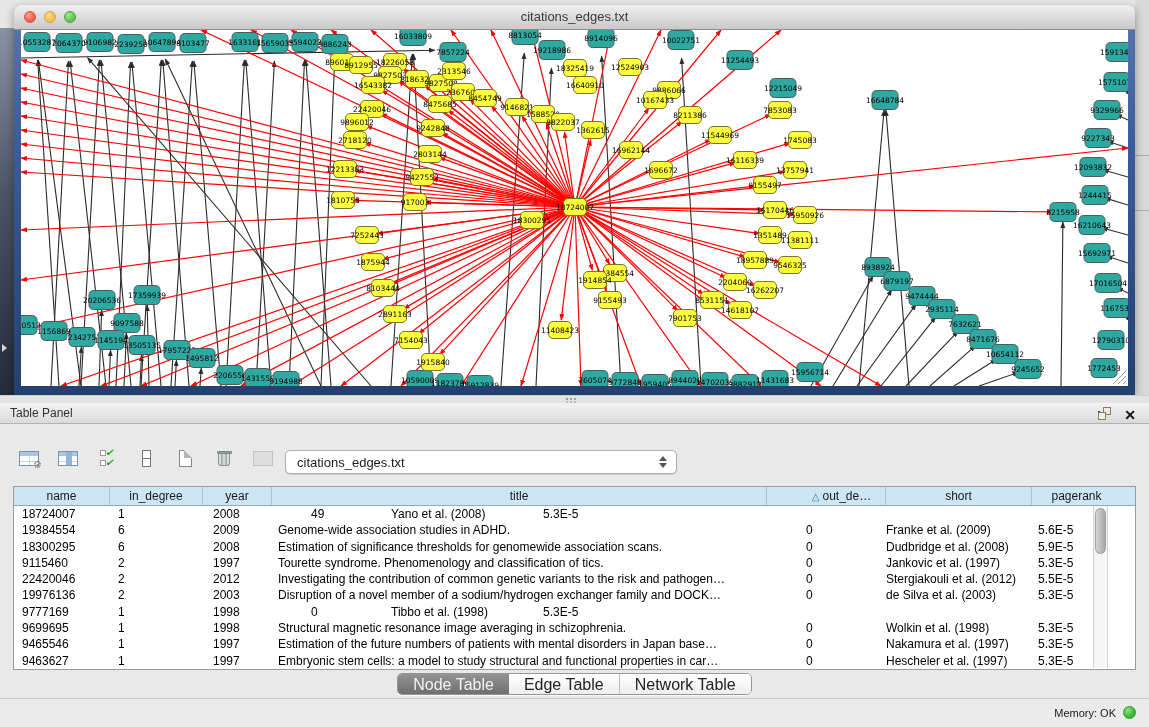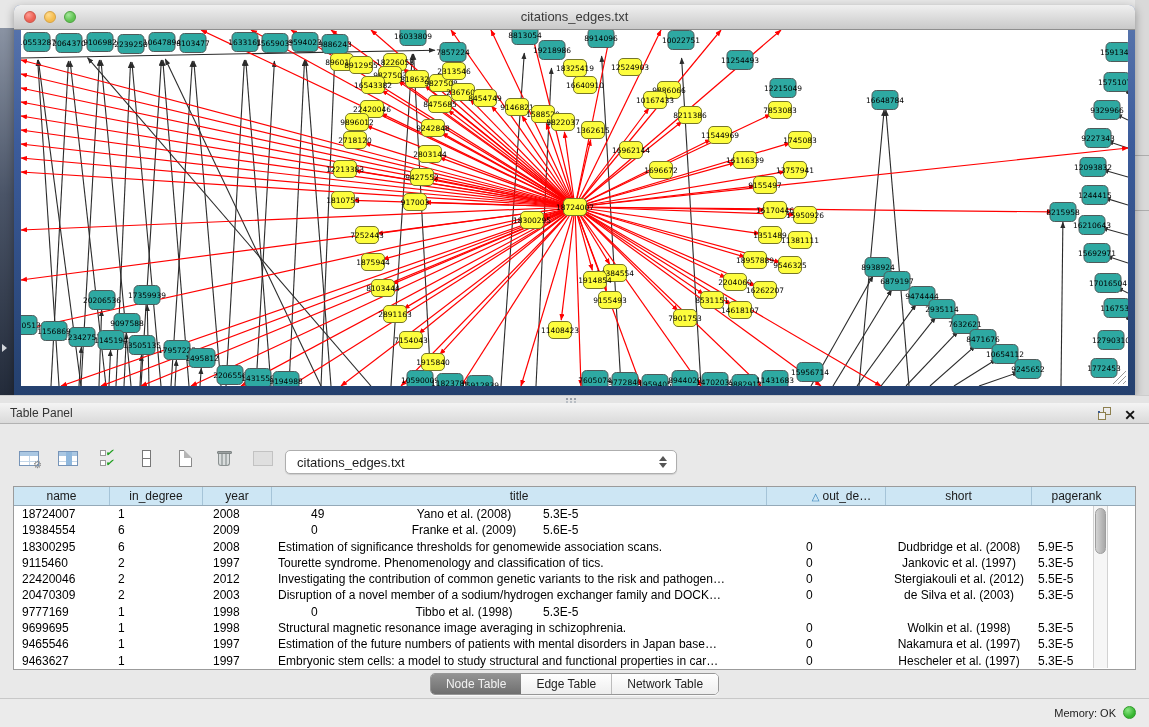--- a/index.html
+++ b/index.html
@@ -95,34 +95,34 @@
   .t-head > div { font-size:12px; color:#1a1a1a; text-align:center; line-height:18px;
     border-right:1px solid #a5c4d8; overflow:hidden; white-space:nowrap; }
   .t-head > div:last-child { border-right:none; }
   .t-row { display:flex; height:16.3px; }
   .t-row > div { font-size:12px; color:#000; line-height:16px; white-space:nowrap; overflow:hidden; }
   .c-name  { width:96px;  padding-left:8px; }
   .c-in    { width:93px;  padding-left:8px; }
   .c-year  { width:69px;  padding-left:10px; }
   .c-title { width:495px; padding-left:6px; }
   .c-out   { width:88px;  padding-left:8px;margin-left:31px; }
-  .c-short { width:146px; text-align:center; }
+  .c-short { width:146px; }
   .c-pr    { width:89px;  padding-left:6px; }
   .t-head .c-name,.t-head .c-in,.t-head .c-year,.t-head .c-title,.t-head .c-out,.t-head .c-pr { padding-left:0; }
   .sort-tri { color:#2e7cb5; font-size:10px; margin-right:3px; }
   .sb { position:absolute; left:1079px; top:19px; bottom:1px; width:15px; background:#f6f6f6;
     border-left:1px solid #d2d2d2; border-right:1px solid #d2d2d2; }
   .sb-thumb { position:absolute; left:1px; top:2px; width:11px; height:46px;
     background:linear-gradient(90deg,#d4d4d4,#a8a8a8); border:1px solid #9e9e9e; border-radius:6px; }
 
   
   #tabs { position:absolute; left:0; top:673px; width:1149px; display:flex; justify-content:center; }
   .seg { display:flex; border:1px solid #979797; border-radius:5px; overflow:hidden; height:22px;
     box-shadow:0 1px 1px rgba(255,255,255,.8); background:#fff; }
-  .seg .s { padding:0 15px; line-height:21px; font-size:12px; color:#222;
+  .seg .s { padding:0 15px; line-height:21px; font-size:16px; color:#222;
     background:linear-gradient(#ffffff,#eeeeee); }
   .seg .s.active { background:linear-gradient(#939393,#6f6f6f); color:#f2f2f2; }
   .seg .s + .s { border-left:1px solid #bcbcbc; }
   .seg .s.active + .s { border-left:none; }
 
   
   #status { position:absolute; left:0; top:698px; width:1149px; height:29px;
     background:#ebebeb; border-top:1px solid #c8c8c8; }
   .mem { position:absolute; right:13px; top:7px; display:flex; align-items:center; gap:7px; font-size:11px; color:#222; }
   .mem .dot { width:13px; height:13px; border-radius:50%; border:1px solid #2f9a2a;
@@ -899,20 +899,21 @@
           <div class="c-in">1</div>
           <div class="c-year">2008</div>
           <div class="c-out">49</div>
           <div class="c-short">Yano et al. (2008)</div>
           <div class="c-pr">5.3E-5</div>
         </div>
         <div class="t-row">
           <div class="c-name">19384554</div>
           <div class="c-in">6</div>
           <div class="c-year">2009</div>
+          <div class="c-title">Genome-wide association studies in ADHD.</div>
           <div class="c-out">0</div>
           <div class="c-short">Franke et al. (2009)</div>
           <div class="c-pr">5.6E-5</div>
         </div>
         <div class="t-row">
           <div class="c-name">18300295</div>
           <div class="c-in">6</div>
           <div class="c-year">2008</div>
           <div class="c-title">Estimation of significance thresholds for genomewide association scans.</div>
           <div class="c-out">0</div>
@@ -931,21 +932,21 @@
         <div class="t-row">
           <div class="c-name">22420046</div>
           <div class="c-in">2</div>
           <div class="c-year">2012</div>
           <div class="c-title">Investigating the contribution of common genetic variants to the risk and pathogen…</div>
           <div class="c-out">0</div>
           <div class="c-short">Stergiakouli et al. (2012)</div>
           <div class="c-pr">5.5E-5</div>
         </div>
         <div class="t-row">
-          <div class="c-name">20470309</div>
+          <div class="c-name">19976136</div>
           <div class="c-in">2</div>
           <div class="c-year">2003</div>
           <div class="c-title">Disruption of a novel member of a sodium/hydrogen exchanger family and DOCK…</div>
           <div class="c-out">0</div>
           <div class="c-short">de Silva et al. (2003)</div>
           <div class="c-pr">5.3E-5</div>
         </div>
         <div class="t-row">
           <div class="c-name">9777169</div>
           <div class="c-in">1</div>

